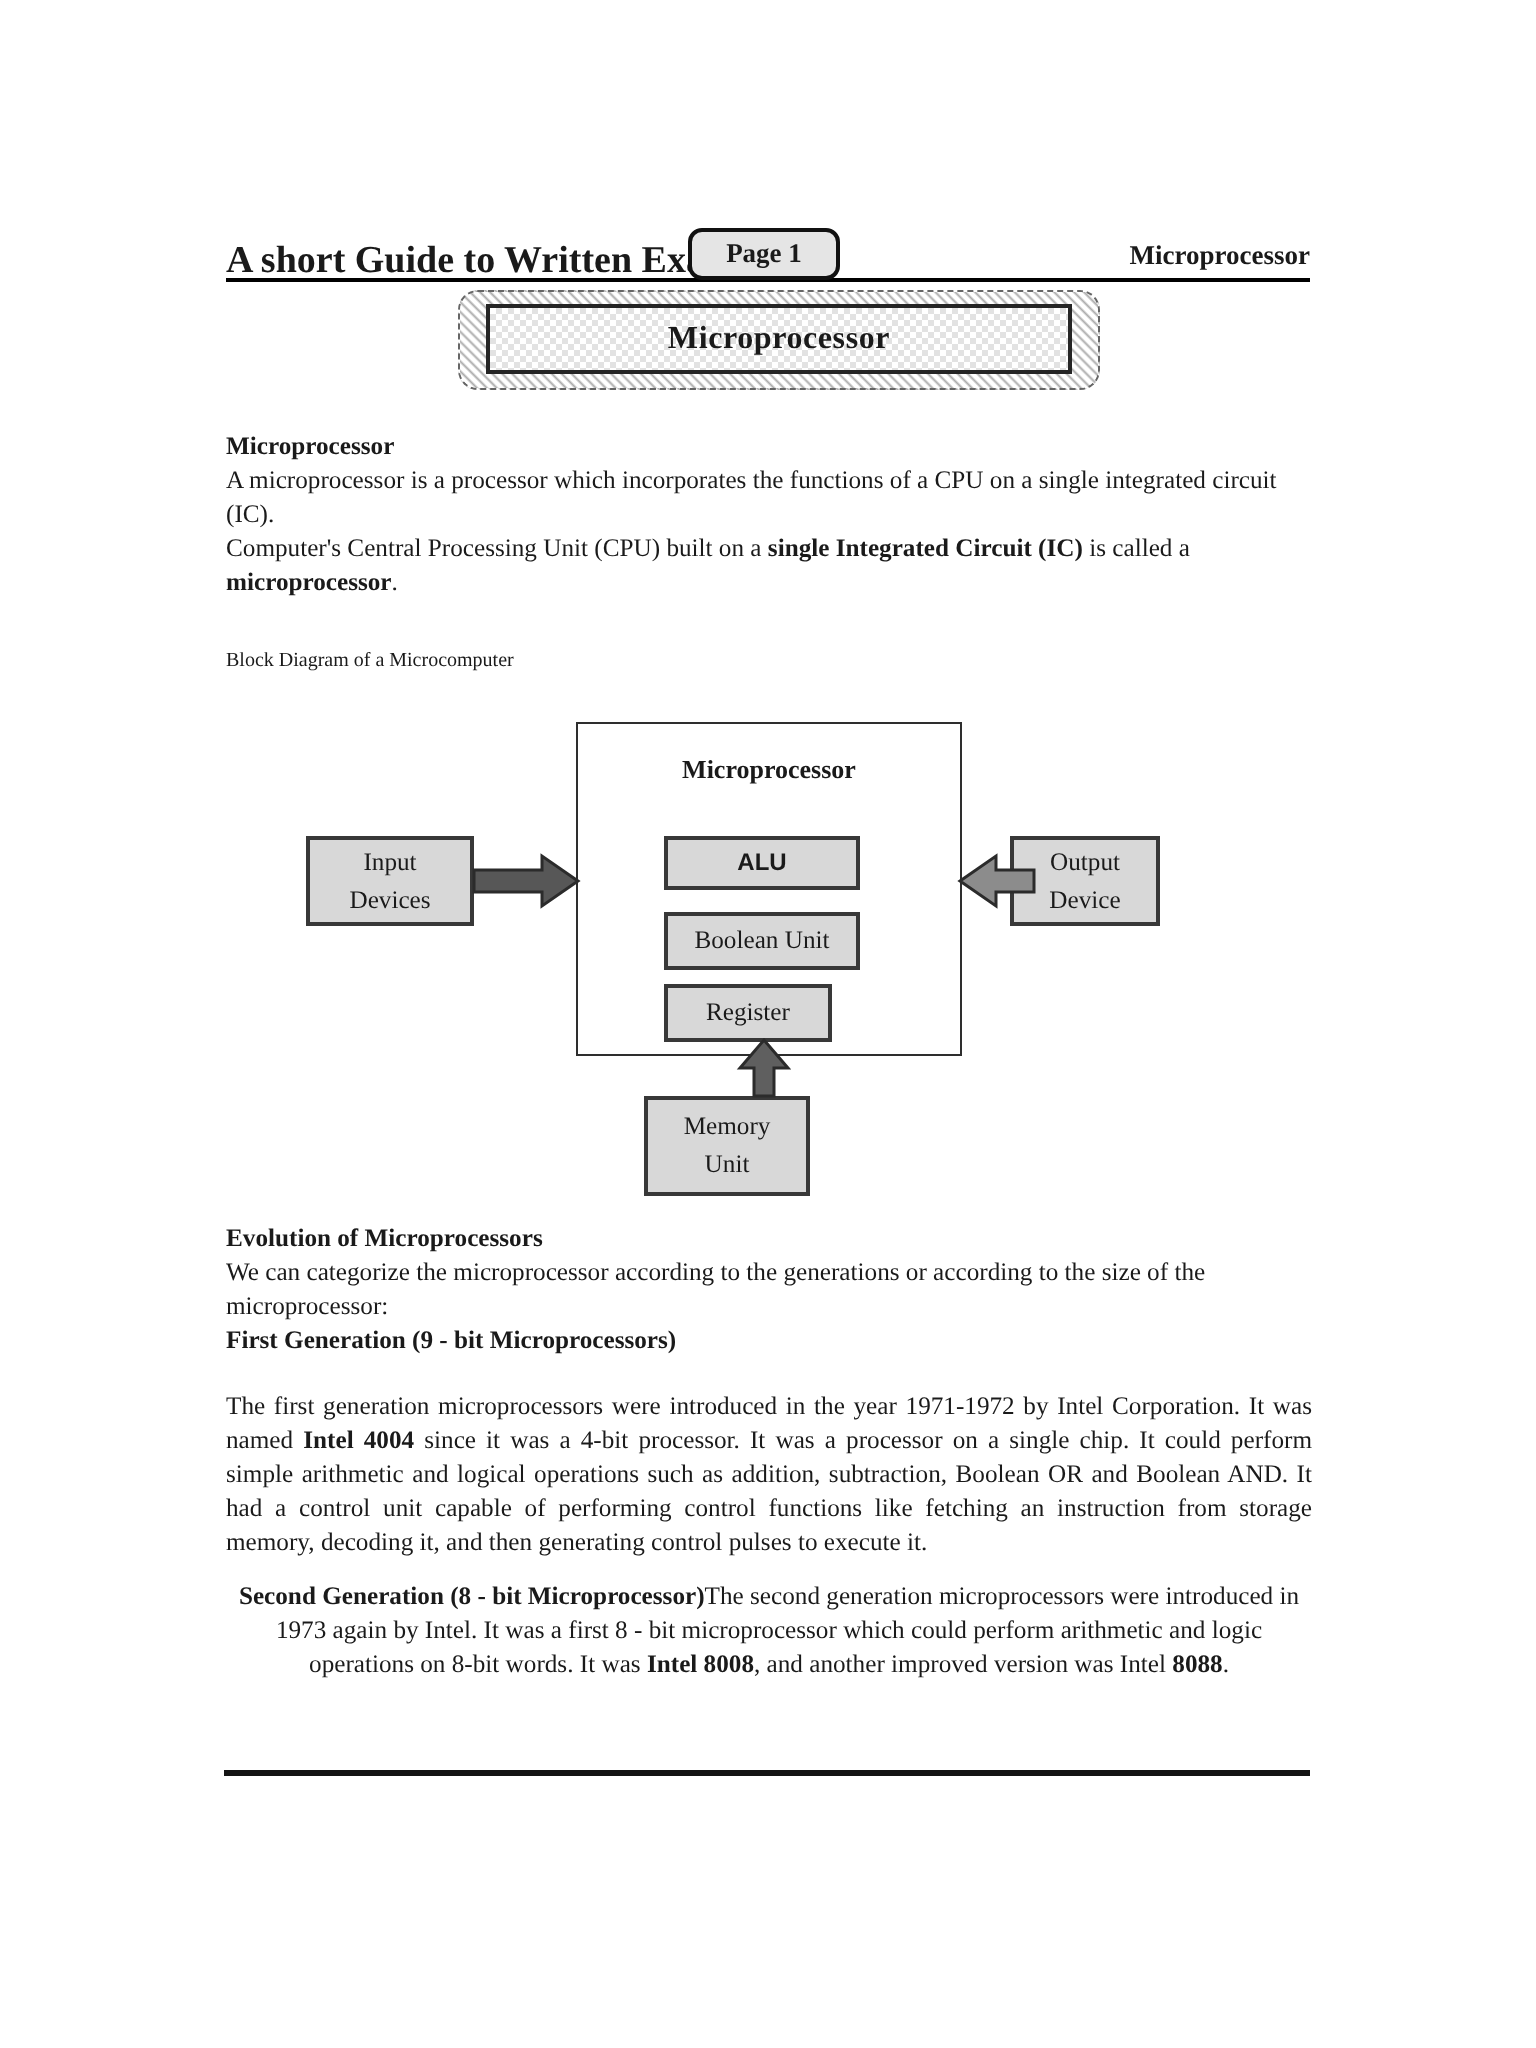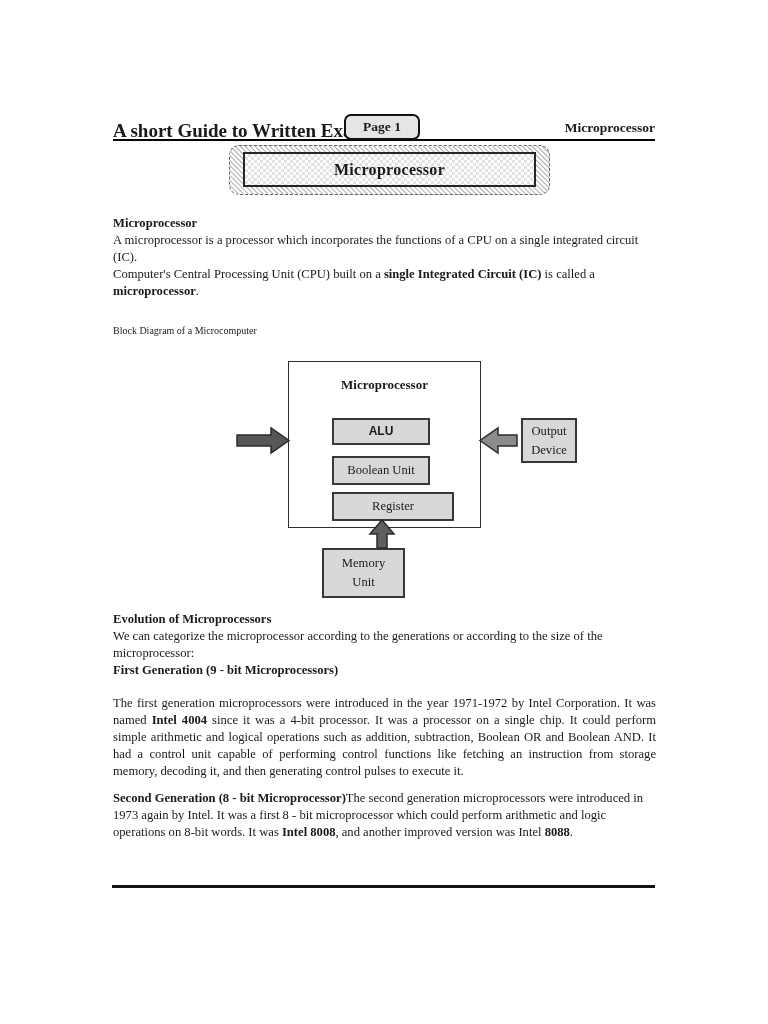--- a/index.html
+++ b/index.html
@@ -34,35 +34,35 @@
     font-weight:bold;font-size:16px;letter-spacing:0.3px;
   }
   
   .txt{font-size:12.6px;line-height:17px;}
   .txt p{margin:0;}
   .b{font-weight:bold;}
   .block-intro{left:113px;top:215px;width:543px;}
   .block-diagram-h{left:113px;top:322px;width:543px;font-weight:normal;font-size:10px;line-height:17px;}
   .block-evolution{left:113px;top:611px;width:543px;}
   .block-gen1{left:113px;top:695px;width:543px;text-align:justify;}
-  .block-gen2{left:113px;top:790px;width:543px;}
+  .block-gen2{left:113px;top:790px;width:543px;text-align:center;}
   
   .diagram{left:0;top:355px;width:768px;height:252px;}
   .dbox{
     position:absolute;background:#d8d8d8;border:2px solid #383838;
     display:flex;flex-direction:column;align-items:center;justify-content:center;
     font-size:12.6px;line-height:19px;text-align:center;box-sizing:border-box;
   }
   .cpu-box{position:absolute;left:288px;top:6px;width:193px;height:167px;background:#ffffff;border:1.5px solid #2e2e2e;box-sizing:border-box;}
   .cpu-title{position:absolute;left:288px;top:22px;width:193px;text-align:center;font-weight:bold;font-size:13px;}
   .alu-box{left:332px;top:63px;width:98px;height:27px;font-family:"Liberation Sans","DejaVu Sans",sans-serif;font-weight:bold;font-size:12px;}
   .cu-box{left:332px;top:101px;width:98px;height:29px;}
-  .reg-box{left:332px;top:137px;width:122px;height:29px;}
+  .reg-box{left:332px;top:137px;width:84px;height:29px;}
   .input-box{left:153px;top:63px;width:84px;height:45px;}
-  .output-box{left:521px;top:63px;width:56px;height:45px;justify-content:center;}
+  .output-box{left:505px;top:63px;width:75px;height:45px;justify-content:center;}
   .memory-box{left:322px;top:193px;width:83px;height:50px;}
   .arrow-svg{position:absolute;left:0;top:0;width:768px;height:252px;pointer-events:none;}
 </style>
 </head>
 <body>
 
 <div class="page">
 
   <span class="abs hdr-left">A short Guide to Written Exam</span>
   <span class="abs hdr-badge">Page 1</span>
@@ -82,20 +82,24 @@
   </div>
 
   <div class="abs block-diagram-h">Block Diagram of a Microcomputer</div>
 
   <div class="abs diagram">
     <div class="cpu-box"></div>
     <div class="cpu-title">Microprocessor</div>
     <div class="dbox alu-box">ALU</div>
     <div class="dbox cu-box">Boolean Unit</div>
     <div class="dbox reg-box">Register</div>
+    <div class="dbox input-box">
+      <span>Input</span>
+      <span>Devices</span>
+    </div>
     <div class="dbox output-box">
       <span>Output</span>
       <span>Device</span>
     </div>
     <div class="dbox memory-box">
       <span>Memory</span>
       <span>Unit</span>
     </div>
     <svg class="arrow-svg" viewBox="0 0 768 252" xmlns="http://www.w3.org/2000/svg">
       <path d="M237,80 L271,80 L271,73 L289,85.5 L271,98 L271,91 L237,91 Z" fill="#575757" stroke="#2b2b2b" stroke-width="1.5"></path>

